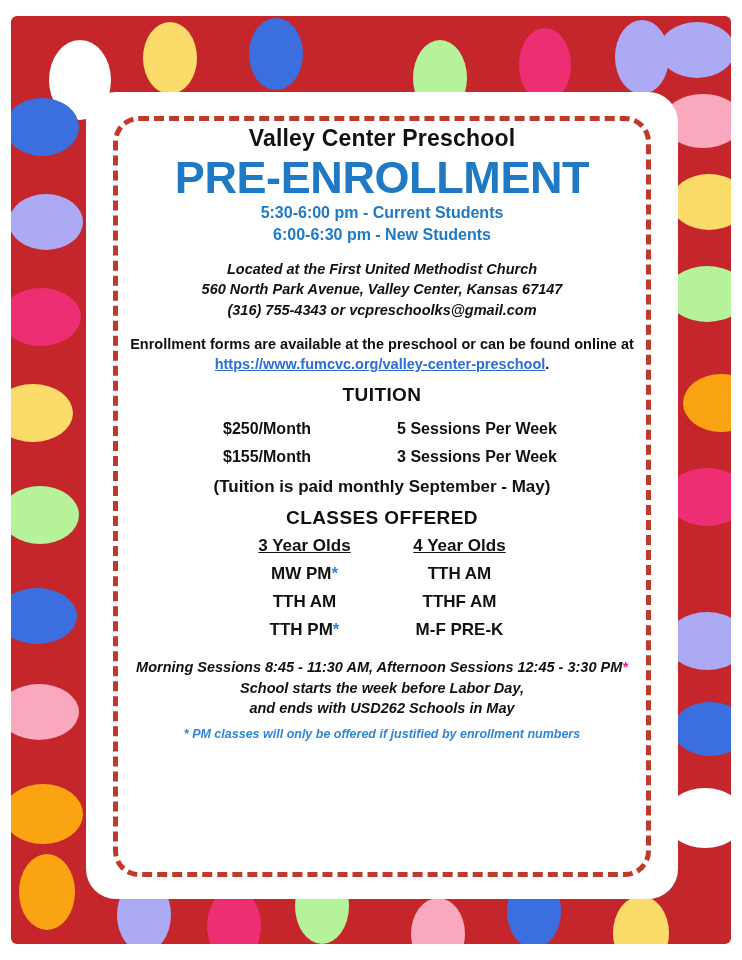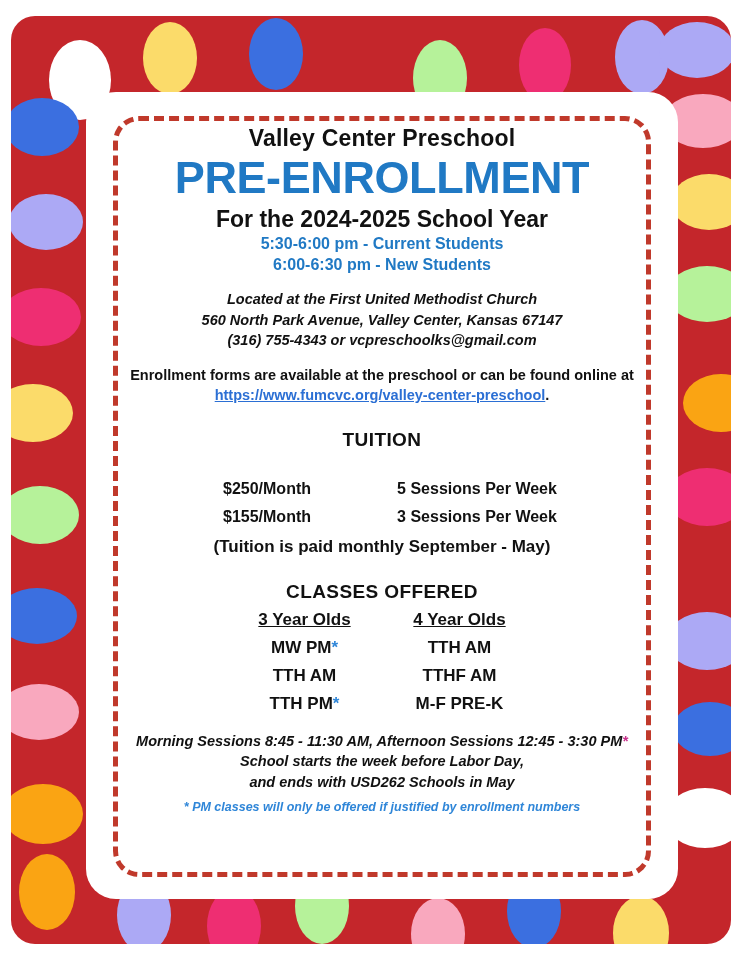--- a/index.html
+++ b/index.html
@@ -13,21 +13,21 @@
     position:relative;
     width:742px;height:960px;
     overflow:hidden;
   }
   
   #frame{
     position:absolute;
     left:11px;top:16px;
     width:720px;height:928px;
     background:#C4262B;
-    border-radius:24px;
+    border-radius:6px;
     overflow:hidden;
   }
   .dot{
     position:absolute;
     border-radius:50%;
   }
   
   #card{
     position:absolute;
     left:75px;top:76px;
@@ -102,28 +102,28 @@
     font-weight:bold;
     color:#111111;
     line-height:1.38;
     padding:0 2px;
   }
   .forms a{
     color:#2B6FD4;
     text-decoration:underline;
   }
   .sec-head{
-    margin-top:24px;
+    margin-top:10px;
     font-size:19px;
     font-weight:bold;
     color:#111111;
     letter-spacing:.4px;
   }
   table.tuition{
-    margin:24px auto 0 auto;
+    margin:9px auto 0 auto;
     border-collapse:collapse;
   }
   table.tuition td{
     font-size:16px;
     font-weight:bold;
     color:#111111;
     padding:5px 0;
     white-space:nowrap;
   }
   table.tuition td.price{ width:190px; text-align:center; }
@@ -215,21 +215,20 @@
 
     <div id="card">
       <div id="dashed"></div>
 
       <div id="content">
 
         <div class="l-school">Valley Center Preschool</div>
 
         <div class="l-title">PRE-ENROLLMENT</div>
 
-        <div class="l-year">For the 2024-2025 School Year</div>
 
 
         <div class="l-time">5:30-6:00 pm - Current Students</div>
         <div class="l-time">6:00-6:30 pm - New Students</div>
 
         <div class="addr">
           <div>Located at the First United Methodist Church</div>
           <div>560 North Park Avenue, Valley Center, Kansas 67147</div>
           <div>(316) 755-4343 or vcpreschoolks@gmail.com</div>
         </div>

